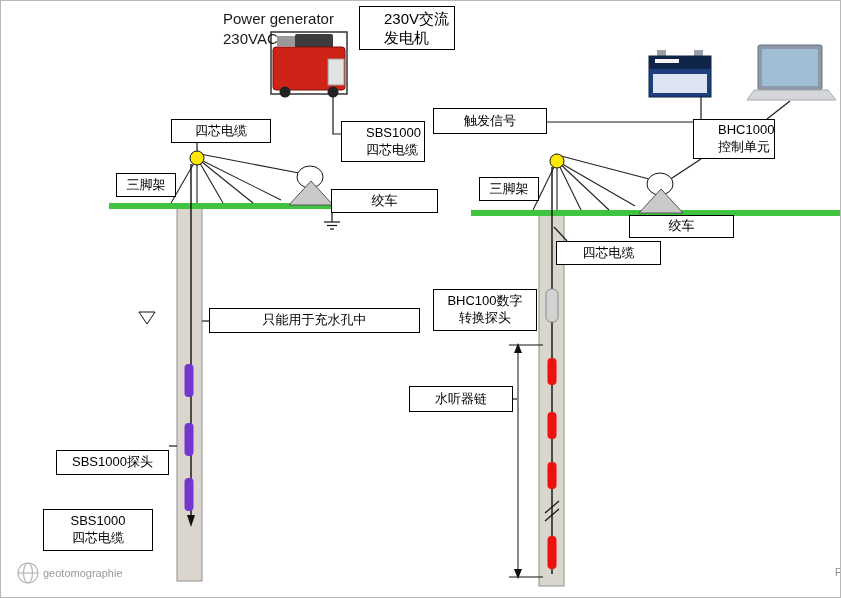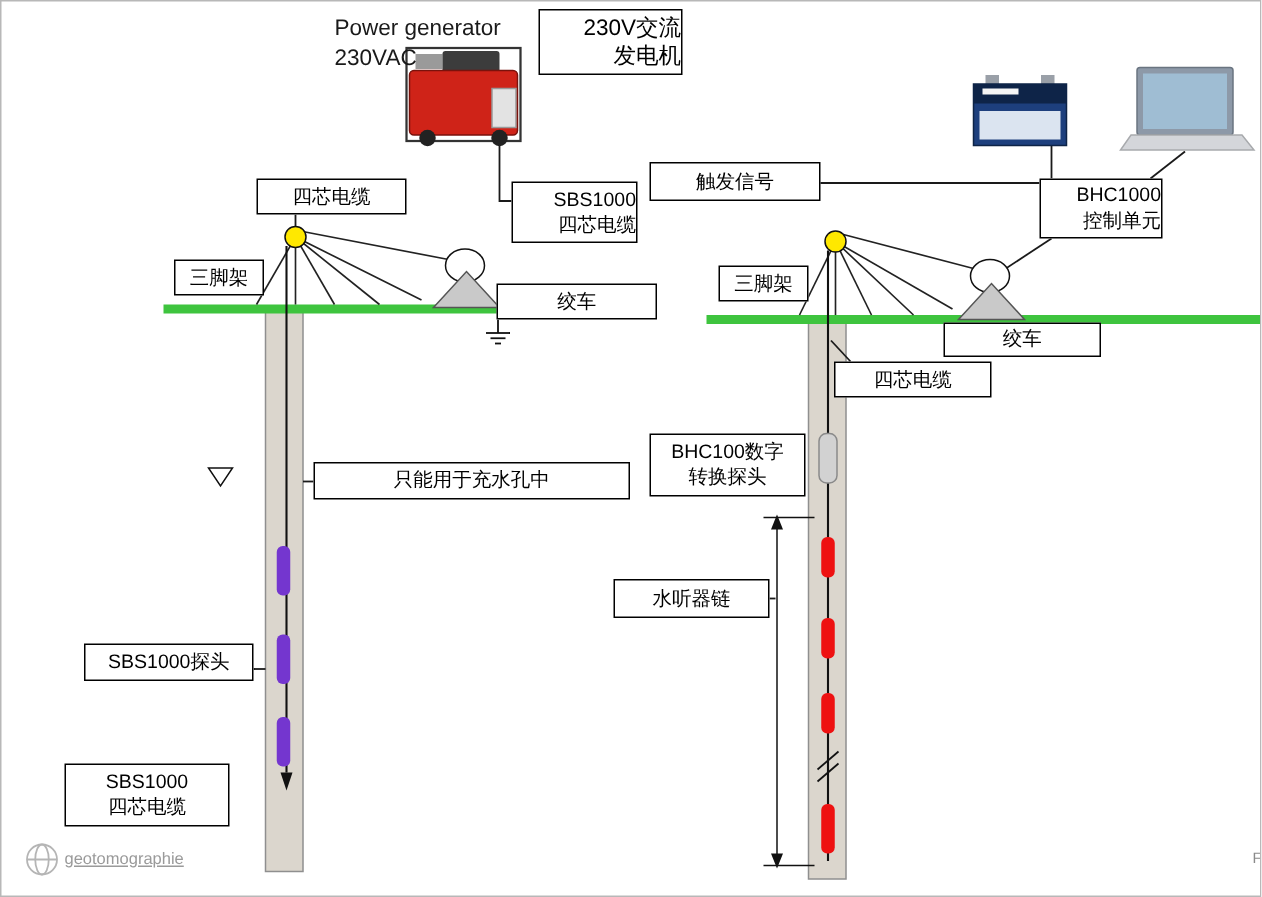--- a/index.html
+++ b/index.html
@@ -4,23 +4,23 @@
 <style>
   * { margin:0; padding:0; box-sizing:border-box; }
   html,body { background:#fff; }
   body { font-family:"Liberation Sans", sans-serif; }
   .stage { position:relative; width:841px; height:598px; background:#ffffff;
            border:1px solid #b8b8b8; overflow:hidden; }
   svg.layer { position:absolute; left:0; top:0; }
   .lbl { position:absolute; border:1px solid #000; background:#fff; color:#000;
          display:flex; flex-direction:column; align-items:center; justify-content:center;
          font-size:13px; line-height:1.3; text-align:center; }
-  .lbl.left { align-items:flex-end; text-align:left; padding-left:24px; }
+  .lbl.left { align-items:flex-start; text-align:left; padding-left:24px; }
   .caption { position:absolute; font-size:15px; color:#1a1a1a; line-height:1.35; }
-  .logo-text { position:absolute; font-size:11px; color:#9a9a9a; text-decoration:underline; }
+  .logo-text { position:absolute; font-size:11px; color:#9a9a9a; }
   .page-letter { position:absolute; font-size:10px; color:#8a8a8a; }
 </style>
 </head>
 <body>
 
 <div class="stage">
 
   <svg class="layer" width="841" height="598" viewBox="0 0 841 598">
 
     <rect x="176" y="204" width="25" height="376" fill="#dbd6cd" stroke="#8f8f8f"></rect>
@@ -198,21 +198,21 @@
   </div>
 
   <div class="lbl" style="left:408px; top:385px; width:104px; height:26px;">
     <div>水听器链</div>
   </div>
 
   <div class="lbl" style="left:208px; top:307px; width:211px; height:25px;">
     <div>只能用于充水孔中</div>
   </div>
 
-  <div class="lbl" style="left:55px; top:428px; width:113px; height:25px;">
+  <div class="lbl" style="left:55px; top:449px; width:113px; height:25px;">
     <div>SBS1000探头</div>
   </div>
 
   <div class="lbl" style="left:42px; top:508px; width:110px; height:42px;">
     <div>SBS1000</div>
     <div>四芯电缆</div>
   </div>
 
   <div class="logo-text" style="left:42px; top:566px;">geotomographie</div>
 

